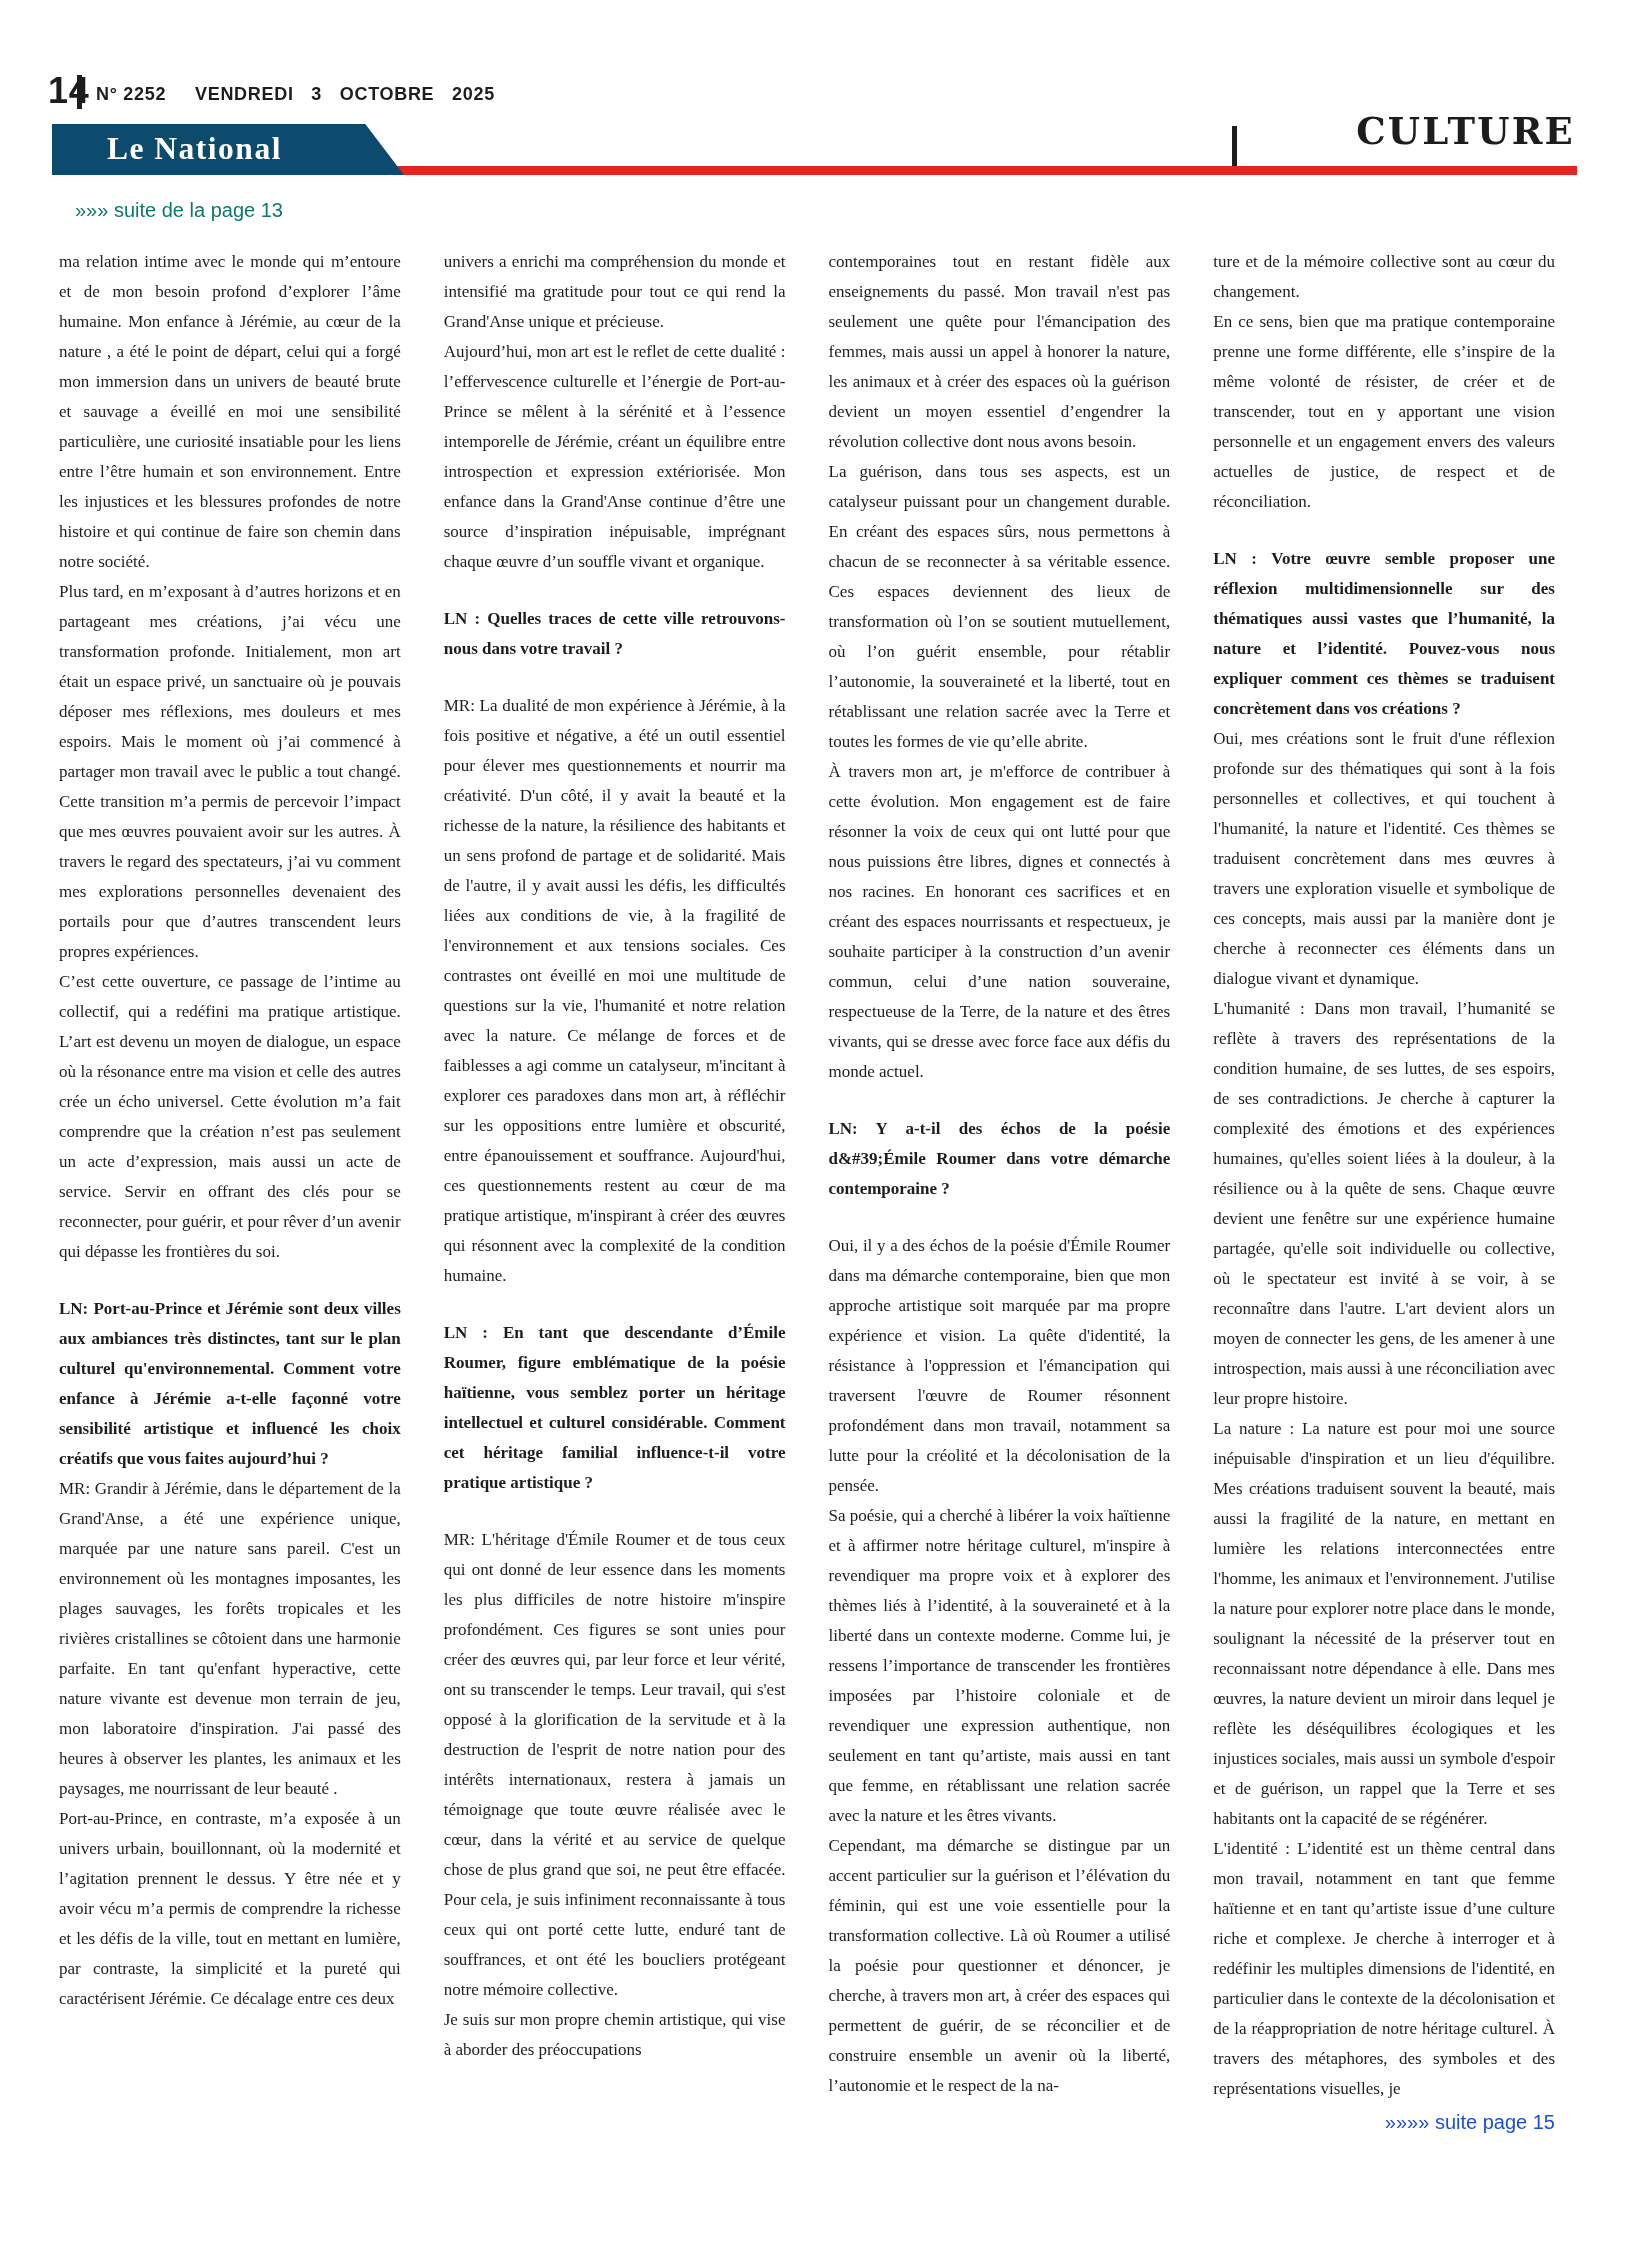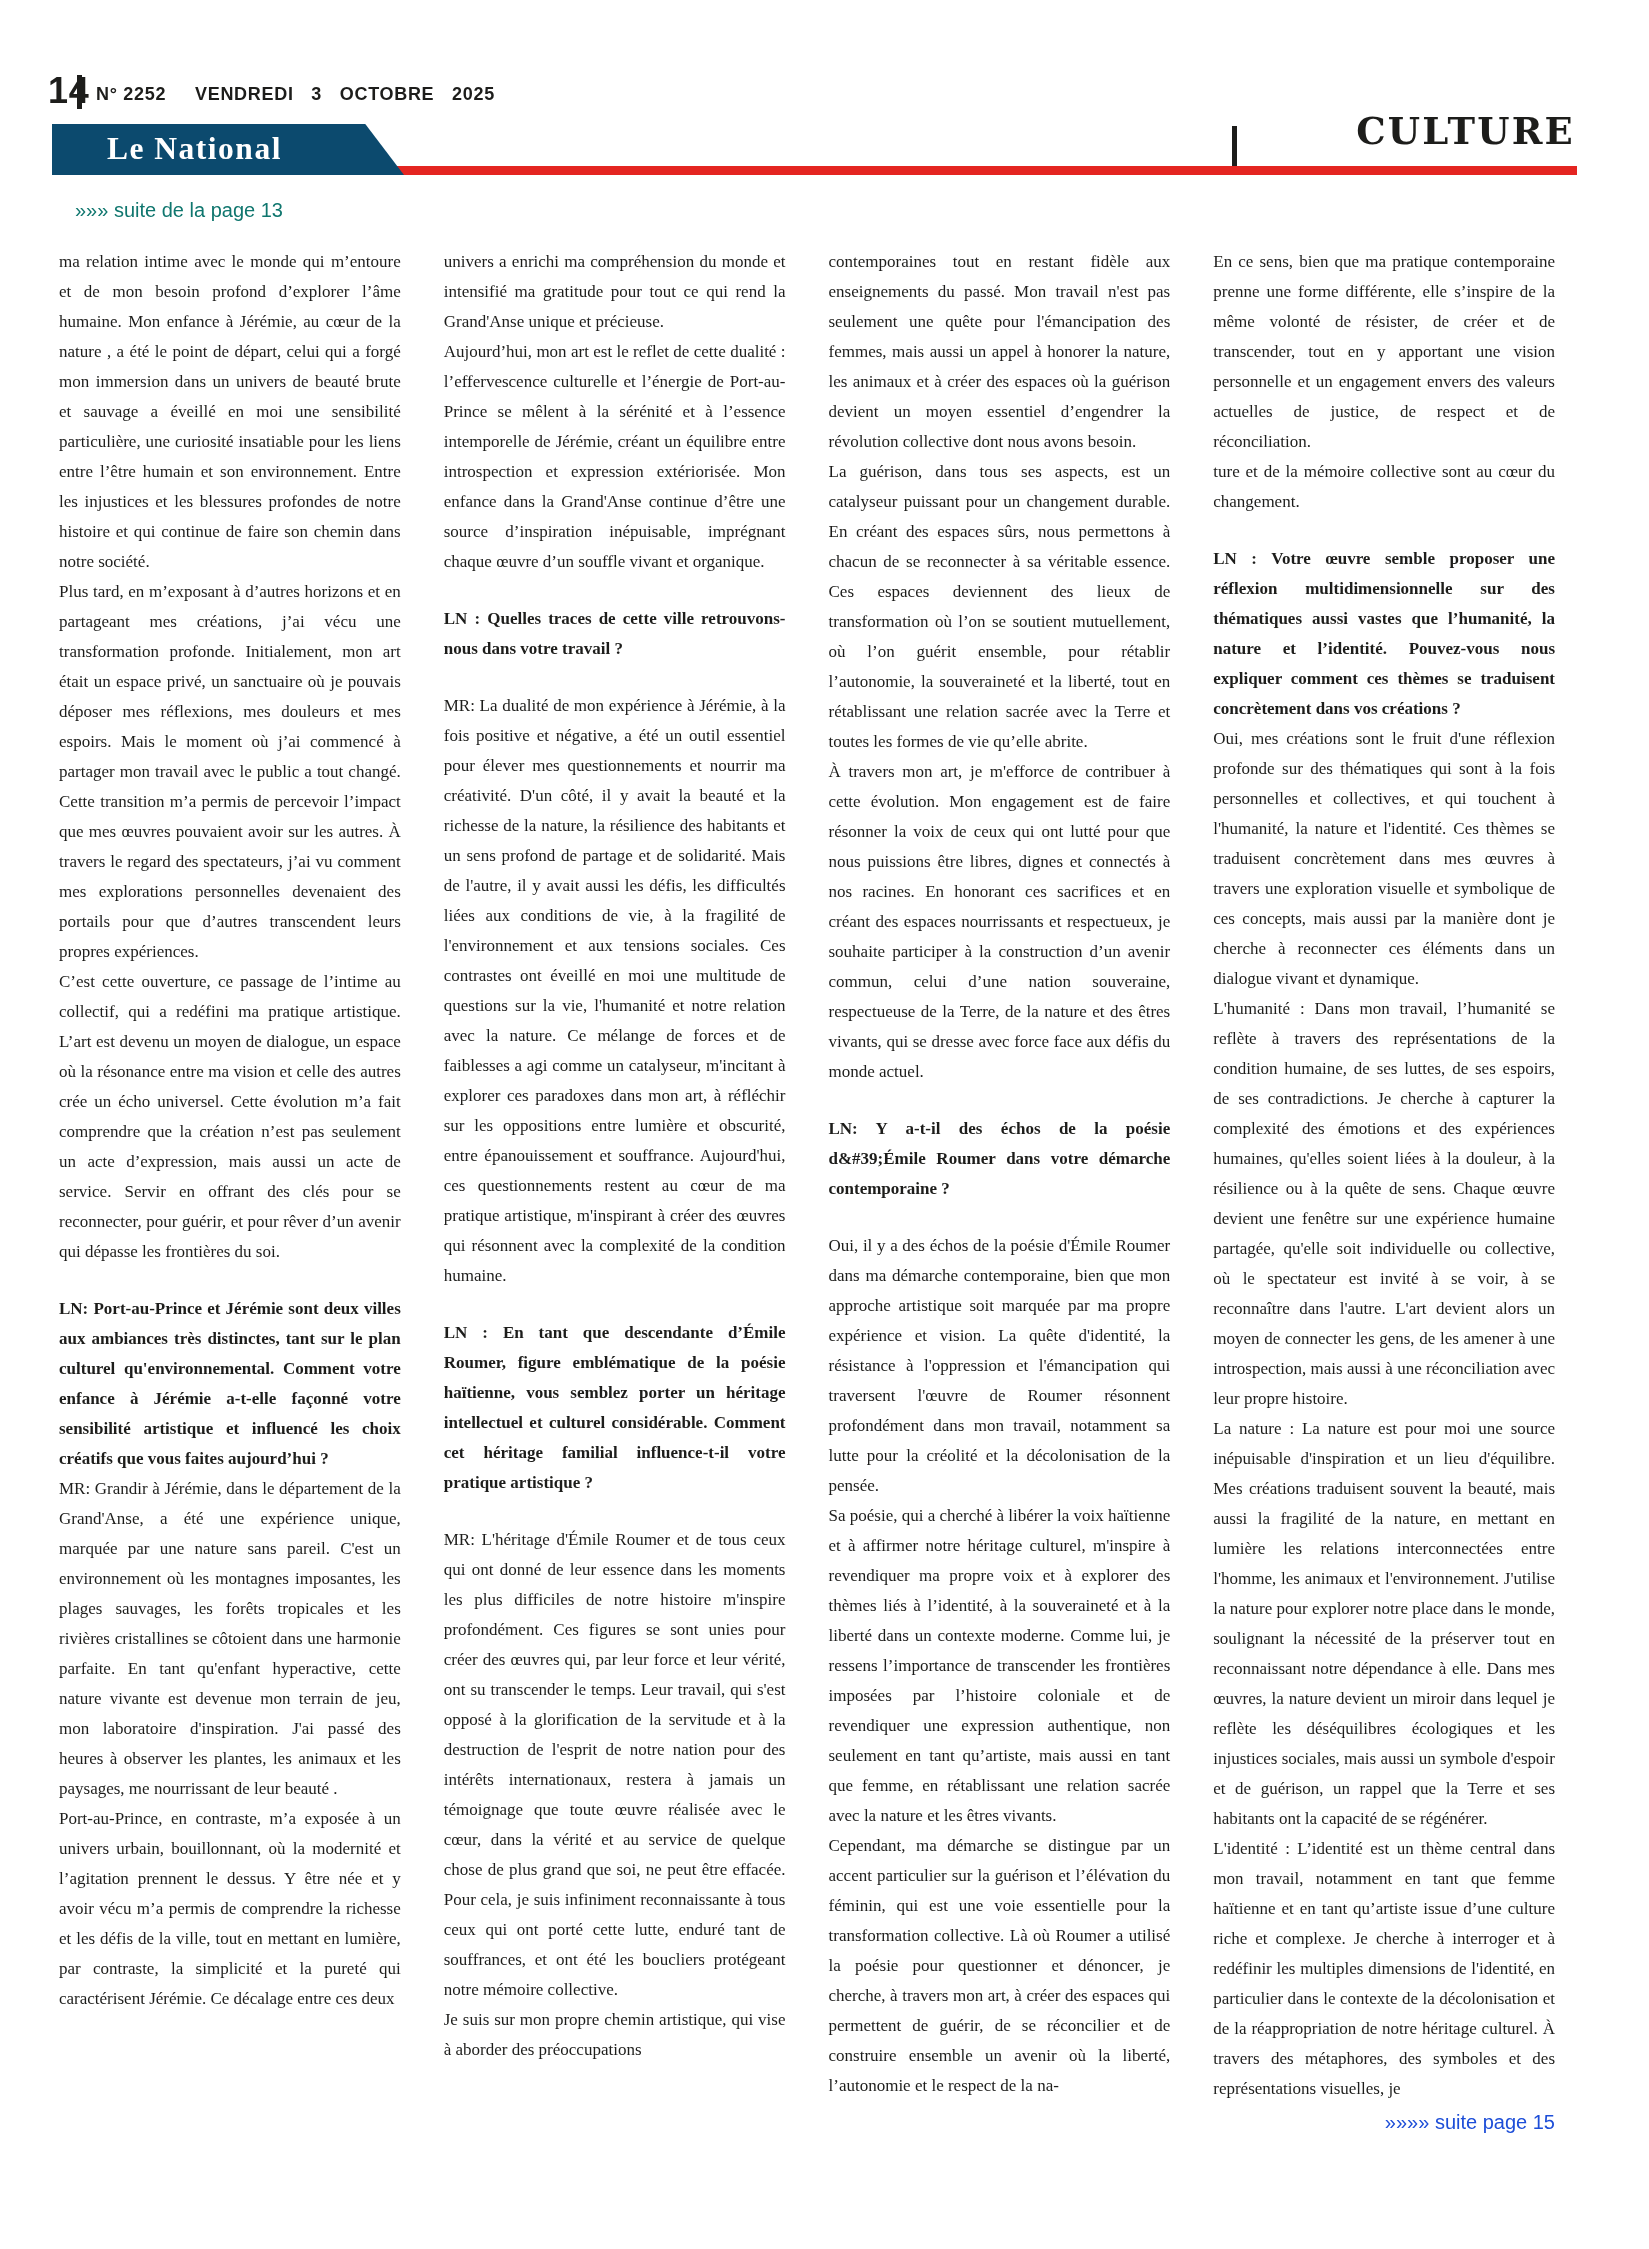--- a/index.html
+++ b/index.html
@@ -86,22 +86,22 @@
         <p class="para normal">La guérison, dans tous ses aspects, est un catalyseur puissant pour un changement durable. En créant des espaces sûrs, nous permettons à chacun de se reconnecter à sa véritable essence. Ces espaces deviennent des lieux de transformation où l’on se soutient mutuellement, où l’on guérit ensemble, pour rétablir l’autonomie, la souveraineté et la liberté, tout en rétablissant une relation sacrée avec la Terre et toutes les formes de vie qu’elle abrite.</p>
         <p class="para normal">À travers mon art, je m'efforce de contribuer à cette évolution. Mon engagement est de faire résonner la voix de ceux qui ont lutté pour que nous puissions être libres, dignes et connectés à nos racines. En honorant ces sacrifices et en créant des espaces nourrissants et respectueux, je souhaite participer à la construction d’un avenir commun, celui d’une nation souveraine, respectueuse de la Terre, de la nature et des êtres vivants, qui se dresse avec force face aux défis du monde actuel.</p>
         <p class="para spacer"></p>
         <p class="para question">LN: Y a-t-il des échos de la poésie d&amp;#39;Émile Roumer dans votre démarche contemporaine ?</p>
         <p class="para spacer"></p>
         <p class="para normal">Oui, il y a des échos de la poésie d'Émile Roumer dans ma démarche contemporaine, bien que mon approche artistique soit marquée par ma propre expérience et vision. La quête d'identité, la résistance à l'oppression et l'émancipation qui traversent l'œuvre de Roumer résonnent profondément dans mon travail, notamment sa lutte pour la créolité et la décolonisation de la pensée.</p>
         <p class="para normal">Sa poésie, qui a cherché à libérer la voix haïtienne et à affirmer notre héritage culturel, m'inspire à revendiquer ma propre voix et à explorer des thèmes liés à l’identité, à la souveraineté et à la liberté dans un contexte moderne. Comme lui, je ressens l’importance de transcender les frontières imposées par l’histoire coloniale et de revendiquer une expression authentique, non seulement en tant qu’artiste, mais aussi en tant que femme, en rétablissant une relation sacrée avec la nature et les êtres vivants.</p>
         <p class="para normal">Cependant, ma démarche se distingue par un accent particulier sur la guérison et l’élévation du féminin, qui est une voie essentielle pour la transformation collective. Là où Roumer a utilisé la poésie pour questionner et dénoncer, je cherche, à travers mon art, à créer des espaces qui permettent de guérir, de se réconcilier et de construire ensemble un avenir où la liberté, l’autonomie et le respect de la na-</p>
       </div>
     <div class="col">
+        <p class="para normal">ture et de la mémoire collective sont au cœur du changement.</p>
         <p class="para normal">En ce sens, bien que ma pratique contemporaine prenne une forme différente, elle s’inspire de la même volonté de résister, de créer et de transcender, tout en y apportant une vision personnelle et un engagement envers des valeurs actuelles de justice, de respect et de réconciliation.</p>
-        <p class="para normal">ture et de la mémoire collective sont au cœur du changement.</p>
         <p class="para spacer"></p>
         <p class="para question">LN : Votre œuvre semble proposer une réflexion multidimensionnelle sur des thématiques aussi vastes que l’humanité, la nature et l’identité. Pouvez-vous nous expliquer comment ces thèmes se traduisent concrètement dans vos créations ?</p>
         <p class="para normal">Oui, mes créations sont le fruit d'une réflexion profonde sur des thématiques qui sont à la fois personnelles et collectives, et qui touchent à l'humanité, la nature et l'identité. Ces thèmes se traduisent concrètement dans mes œuvres à travers une exploration visuelle et symbolique de ces concepts, mais aussi par la manière dont je cherche à reconnecter ces éléments dans un dialogue vivant et dynamique.</p>
         <p class="para normal">L'humanité : Dans mon travail, l’humanité se reflète à travers des représentations de la condition humaine, de ses luttes, de ses espoirs, de ses contradictions. Je cherche à capturer la complexité des émotions et des expériences humaines, qu'elles soient liées à la douleur, à la résilience ou à la quête de sens. Chaque œuvre devient une fenêtre sur une expérience humaine partagée, qu'elle soit individuelle ou collective, où le spectateur est invité à se voir, à se reconnaître dans l'autre. L'art devient alors un moyen de connecter les gens, de les amener à une introspection, mais aussi à une réconciliation avec leur propre histoire.</p>
         <p class="para normal">La nature : La nature est pour moi une source inépuisable d'inspiration et un lieu d'équilibre. Mes créations traduisent souvent la beauté, mais aussi la fragilité de la nature, en mettant en lumière les relations interconnectées entre l'homme, les animaux et l'environnement. J'utilise la nature pour explorer notre place dans le monde, soulignant la nécessité de la préserver tout en reconnaissant notre dépendance à elle. Dans mes œuvres, la nature devient un miroir dans lequel je reflète les déséquilibres écologiques et les injustices sociales, mais aussi un symbole d'espoir et de guérison, un rappel que la Terre et ses habitants ont la capacité de se régénérer.</p>
         <p class="para normal">L'identité : L’identité est un thème central dans mon travail, notamment en tant que femme haïtienne et en tant qu’artiste issue d’une culture riche et complexe. Je cherche à interroger et à redéfinir les multiples dimensions de l'identité, en particulier dans le contexte de la décolonisation et de la réappropriation de notre héritage culturel. À travers des métaphores, des symboles et des représentations visuelles, je</p>
         <p class="para continuation">»»»» suite  page 15</p>
       </div>
   </div>
 

